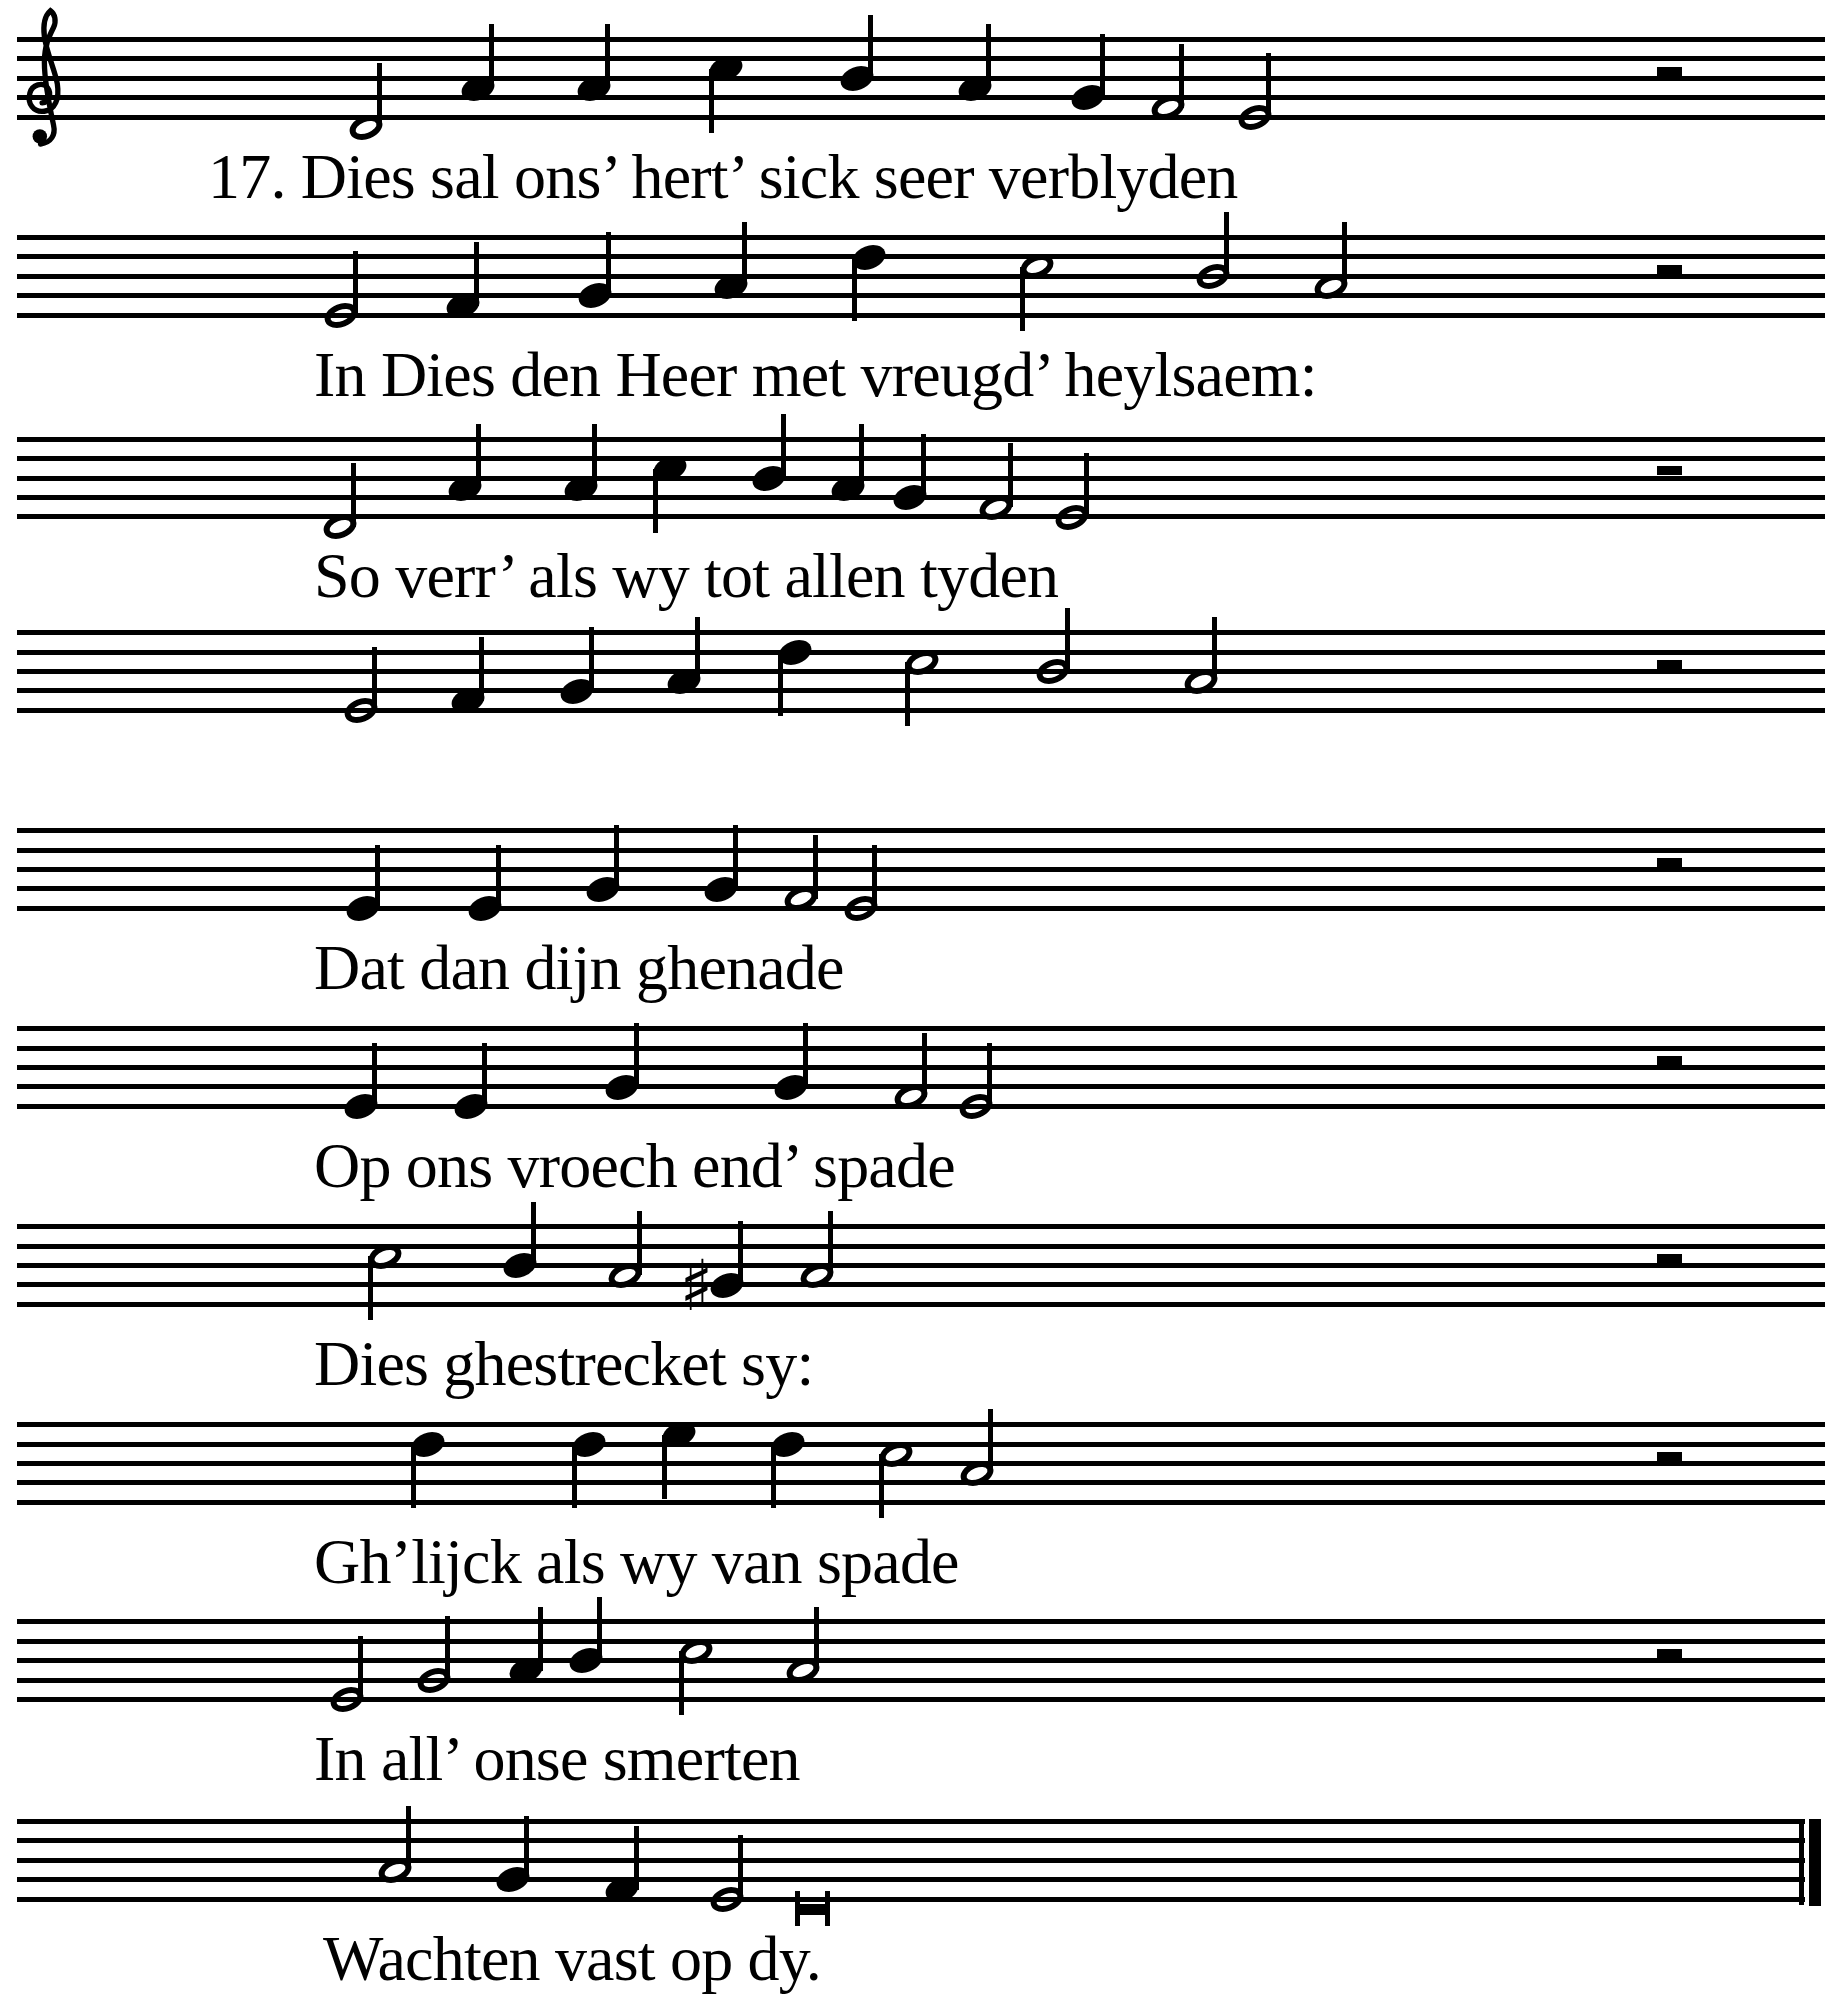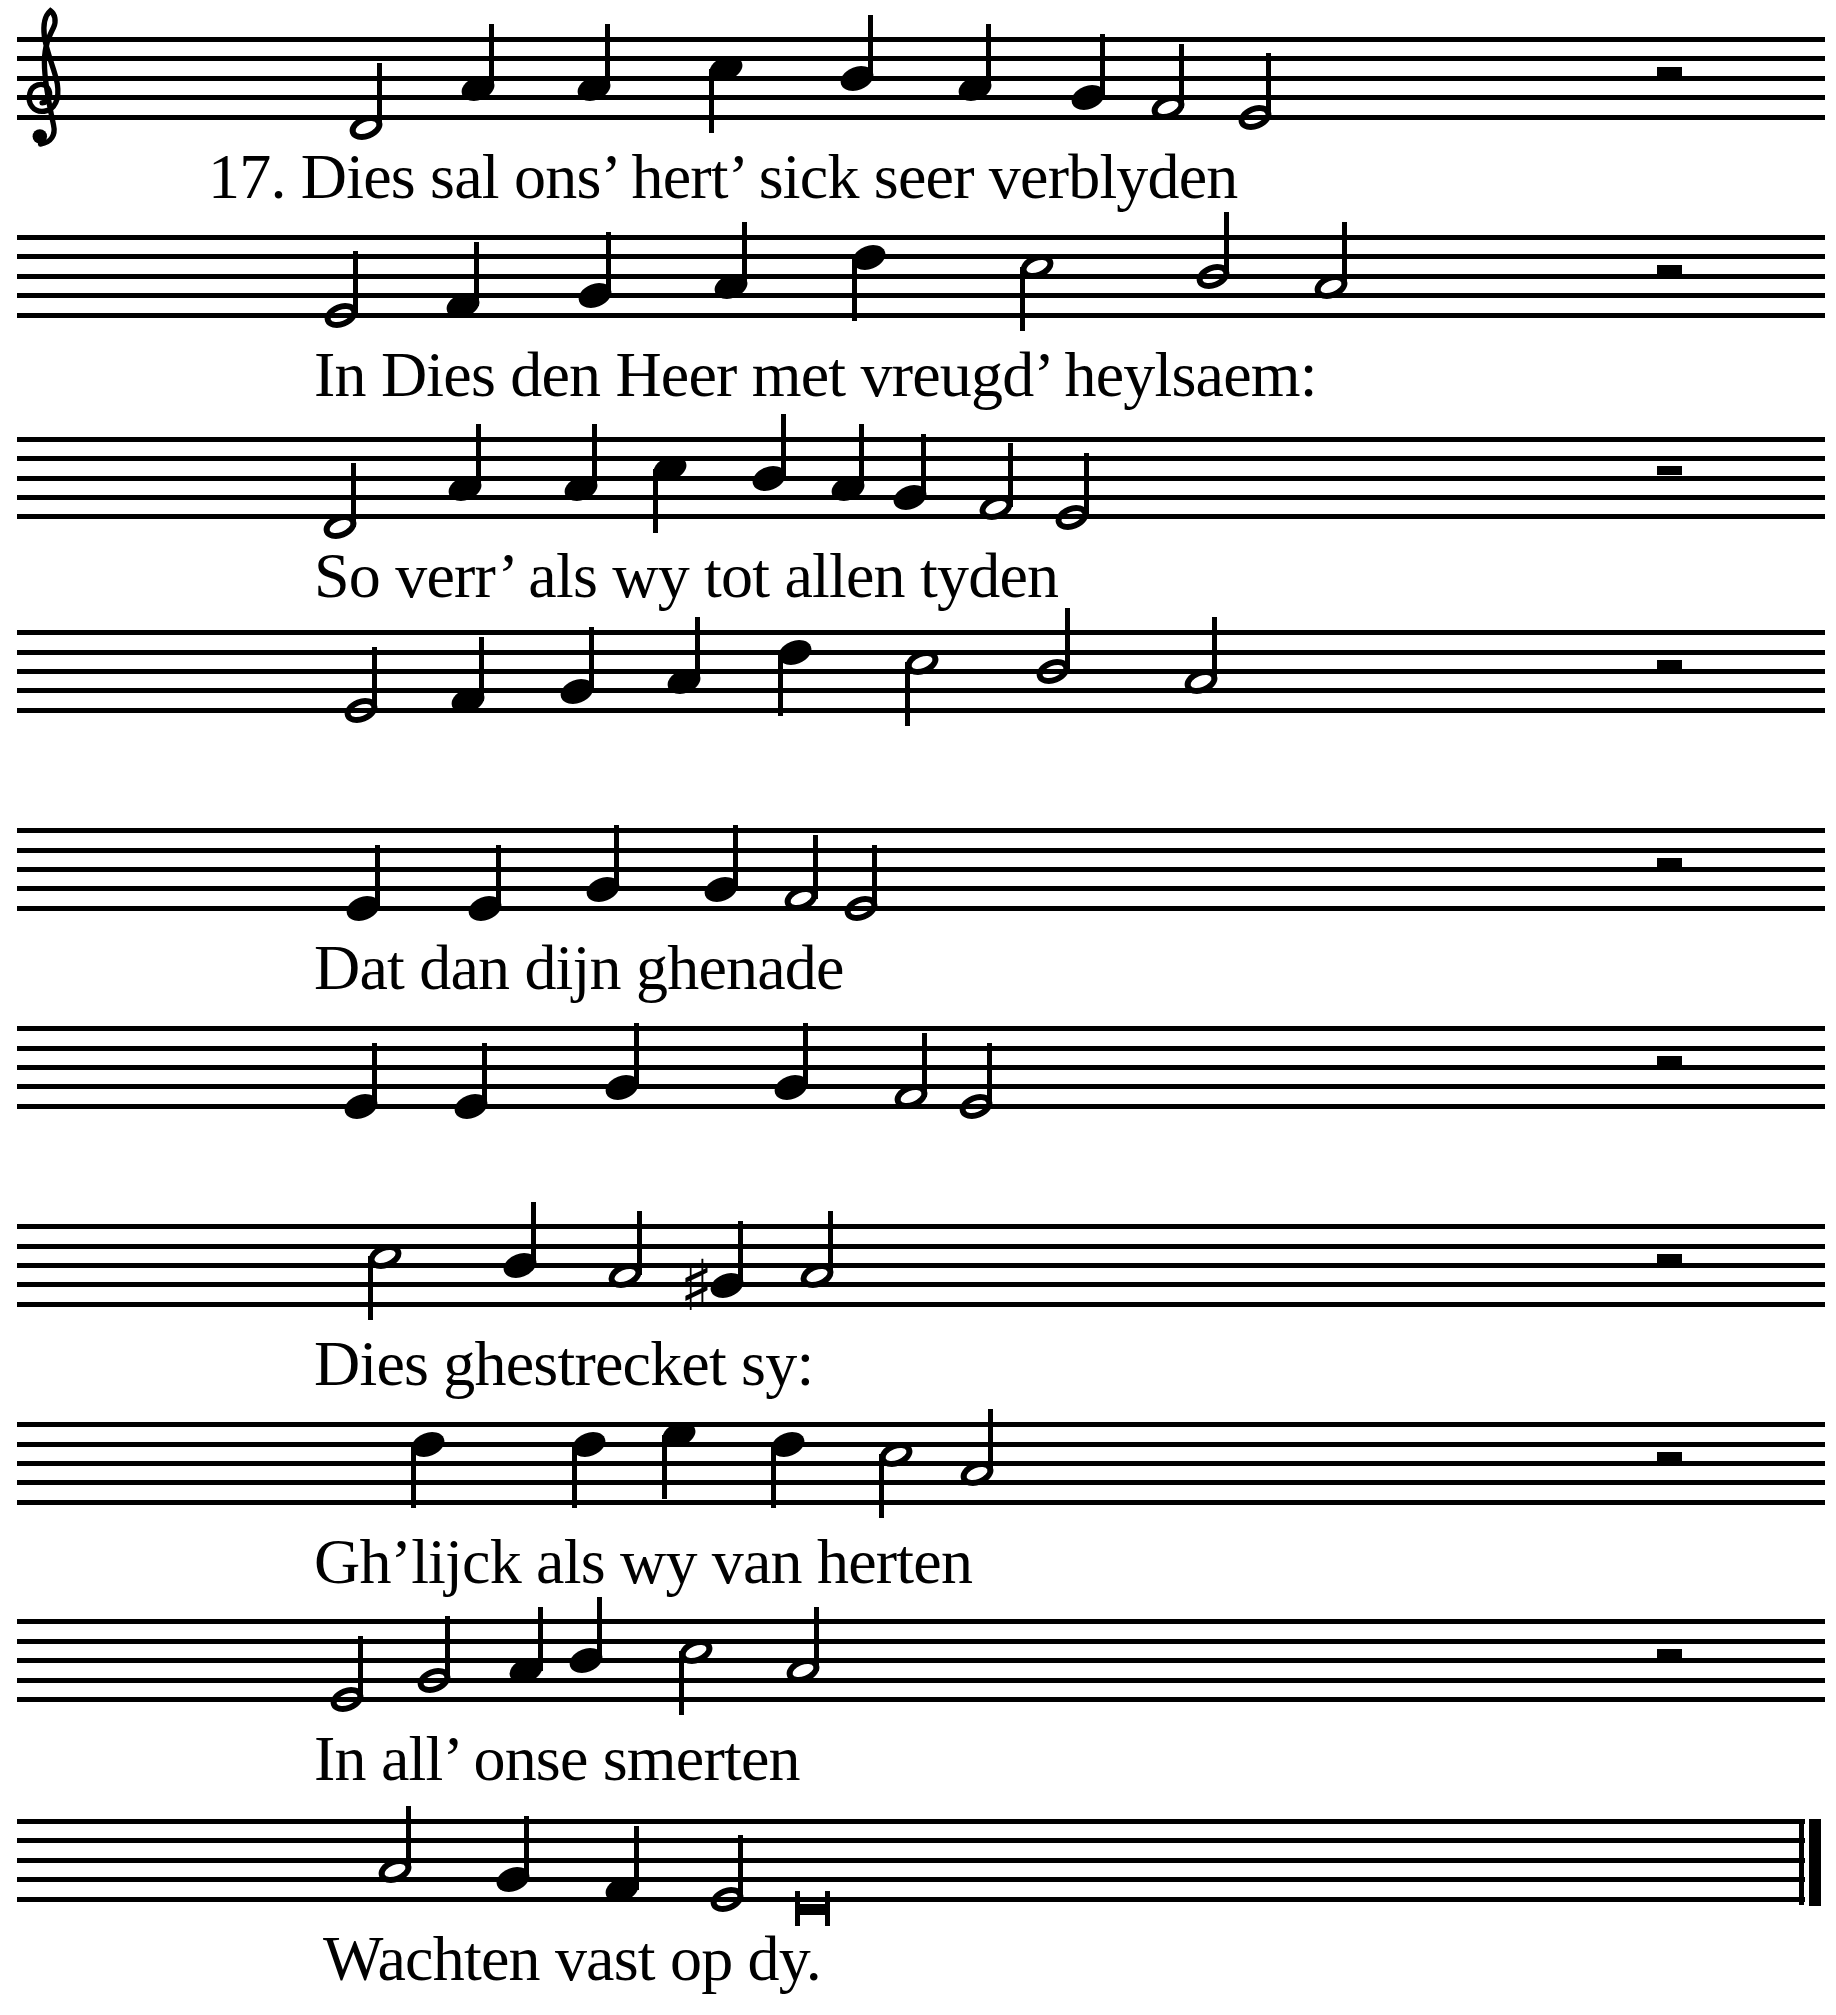--- a/index.html
+++ b/index.html
@@ -143,20 +143,21 @@
     <div class="stem" style="left: 482px; top: 1043px; width: 5.3px; height: 64px;"></div>
     <div class="head quarter" style="left: 605px; top: 1076px;"></div>
     <div class="stem" style="left: 634px; top: 1023px; width: 5.3px; height: 64px;"></div>
     <div class="head quarter" style="left: 774px; top: 1076px;"></div>
     <div class="stem" style="left: 803px; top: 1023px; width: 5.3px; height: 64px;"></div>
     <div class="head half" style="left: 894px; top: 1085px;"></div>
     <div class="stem" style="left: 922px; top: 1033px; width: 5.3px; height: 64px;"></div>
     <div class="head half" style="left: 959px; top: 1095px;"></div>
     <div class="stem" style="left: 987px; top: 1043px; width: 5.3px; height: 64px;"></div>
     <div class="restbar" style="left: 1657px; top: 1056px; width: 25px; height: 9.1px;"></div>
+    <div class="lyric" style="left: 314px; top: 1134px;">Op ons vroech end’ spade</div>
     <div class="sline" style="left: 17px; top: 1224px; width: 1808px; height: 5.3px;"></div>
     <div class="sline" style="left: 17px; top: 1244px; width: 1808px; height: 5.3px;"></div>
     <div class="sline" style="left: 17px; top: 1263px; width: 1808px; height: 5.3px;"></div>
     <div class="sline" style="left: 17px; top: 1282px; width: 1808px; height: 5.3px;"></div>
     <div class="sline" style="left: 17px; top: 1302px; width: 1808px; height: 5.3px;"></div>
     <div class="head half" style="left: 368px; top: 1245px;"></div>
     <div class="stem" style="left: 368px; top: 1256px; width: 5.3px; height: 64px;"></div>
     <div class="head quarter" style="left: 503px; top: 1254px;"></div>
     <div class="stem" style="left: 531px; top: 1202px; width: 5.3px; height: 64px;"></div>
     <div class="head half" style="left: 608px; top: 1264px;"></div>
@@ -179,21 +180,21 @@
     <div class="stem" style="left: 572px; top: 1444px; width: 5.3px; height: 64px;"></div>
     <div class="head quarter" style="left: 662px; top: 1423px;"></div>
     <div class="stem" style="left: 662px; top: 1435px; width: 5.3px; height: 64px;"></div>
     <div class="head quarter" style="left: 771px; top: 1433px;"></div>
     <div class="stem" style="left: 771px; top: 1444px; width: 5.3px; height: 64px;"></div>
     <div class="head half" style="left: 879px; top: 1443px;"></div>
     <div class="stem" style="left: 879px; top: 1454px; width: 5.3px; height: 64px;"></div>
     <div class="head half" style="left: 960px; top: 1462px;"></div>
     <div class="stem" style="left: 988px; top: 1409px; width: 5.3px; height: 64px;"></div>
     <div class="restbar" style="left: 1657px; top: 1452px; width: 25px; height: 9.1px;"></div>
-    <div class="lyric" style="left: 314px; top: 1530px;">Gh’lijck als wy van herten</div>
+    <div class="lyric" style="left: 314px; top: 1530px;">Gh’lijck als wy van spade</div>
     <div class="sline" style="left: 17px; top: 1619px; width: 1808px; height: 5.3px;"></div>
     <div class="sline" style="left: 17px; top: 1639px; width: 1808px; height: 5.3px;"></div>
     <div class="sline" style="left: 17px; top: 1658px; width: 1808px; height: 5.3px;"></div>
     <div class="sline" style="left: 17px; top: 1678px; width: 1808px; height: 5.3px;"></div>
     <div class="sline" style="left: 17px; top: 1697px; width: 1808px; height: 5.3px;"></div>
     <div class="head half" style="left: 330px; top: 1688px;"></div>
     <div class="stem" style="left: 358px; top: 1636px; width: 5.3px; height: 64px;"></div>
     <div class="head half" style="left: 417px; top: 1669px;"></div>
     <div class="stem" style="left: 445px; top: 1616px; width: 5.3px; height: 64px;"></div>
     <div class="head quarter" style="left: 509px; top: 1659px;"></div>

